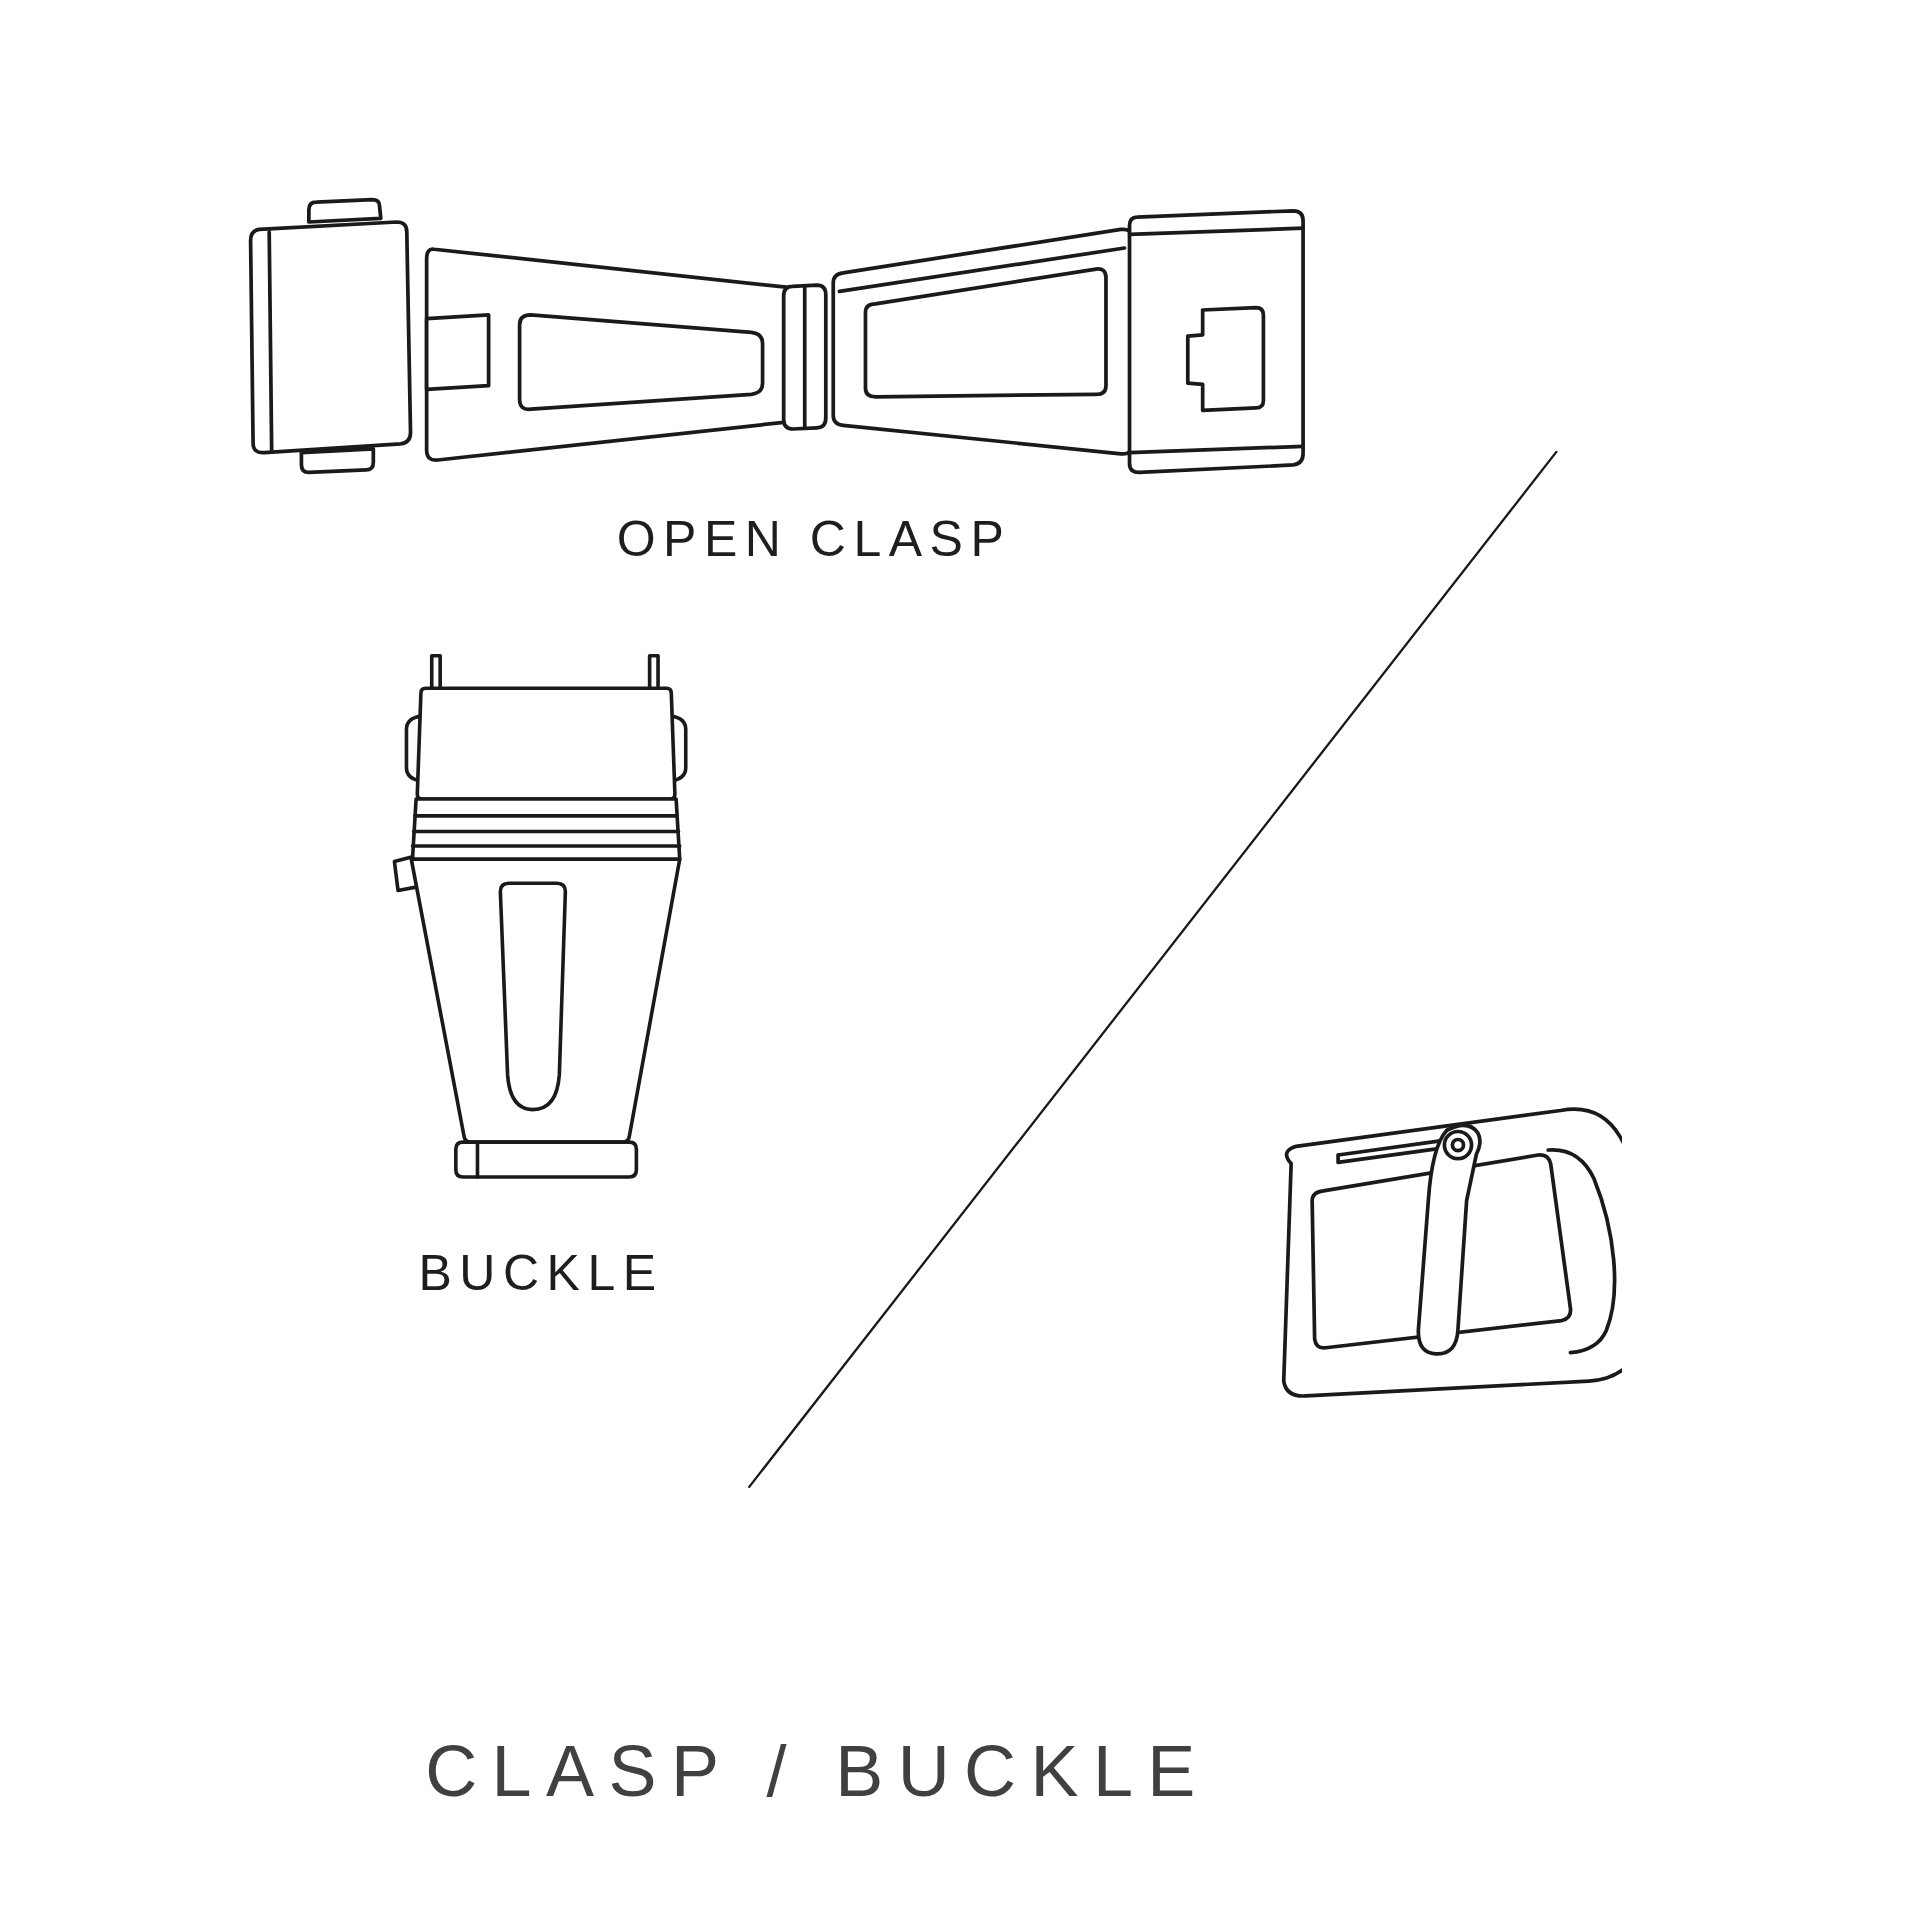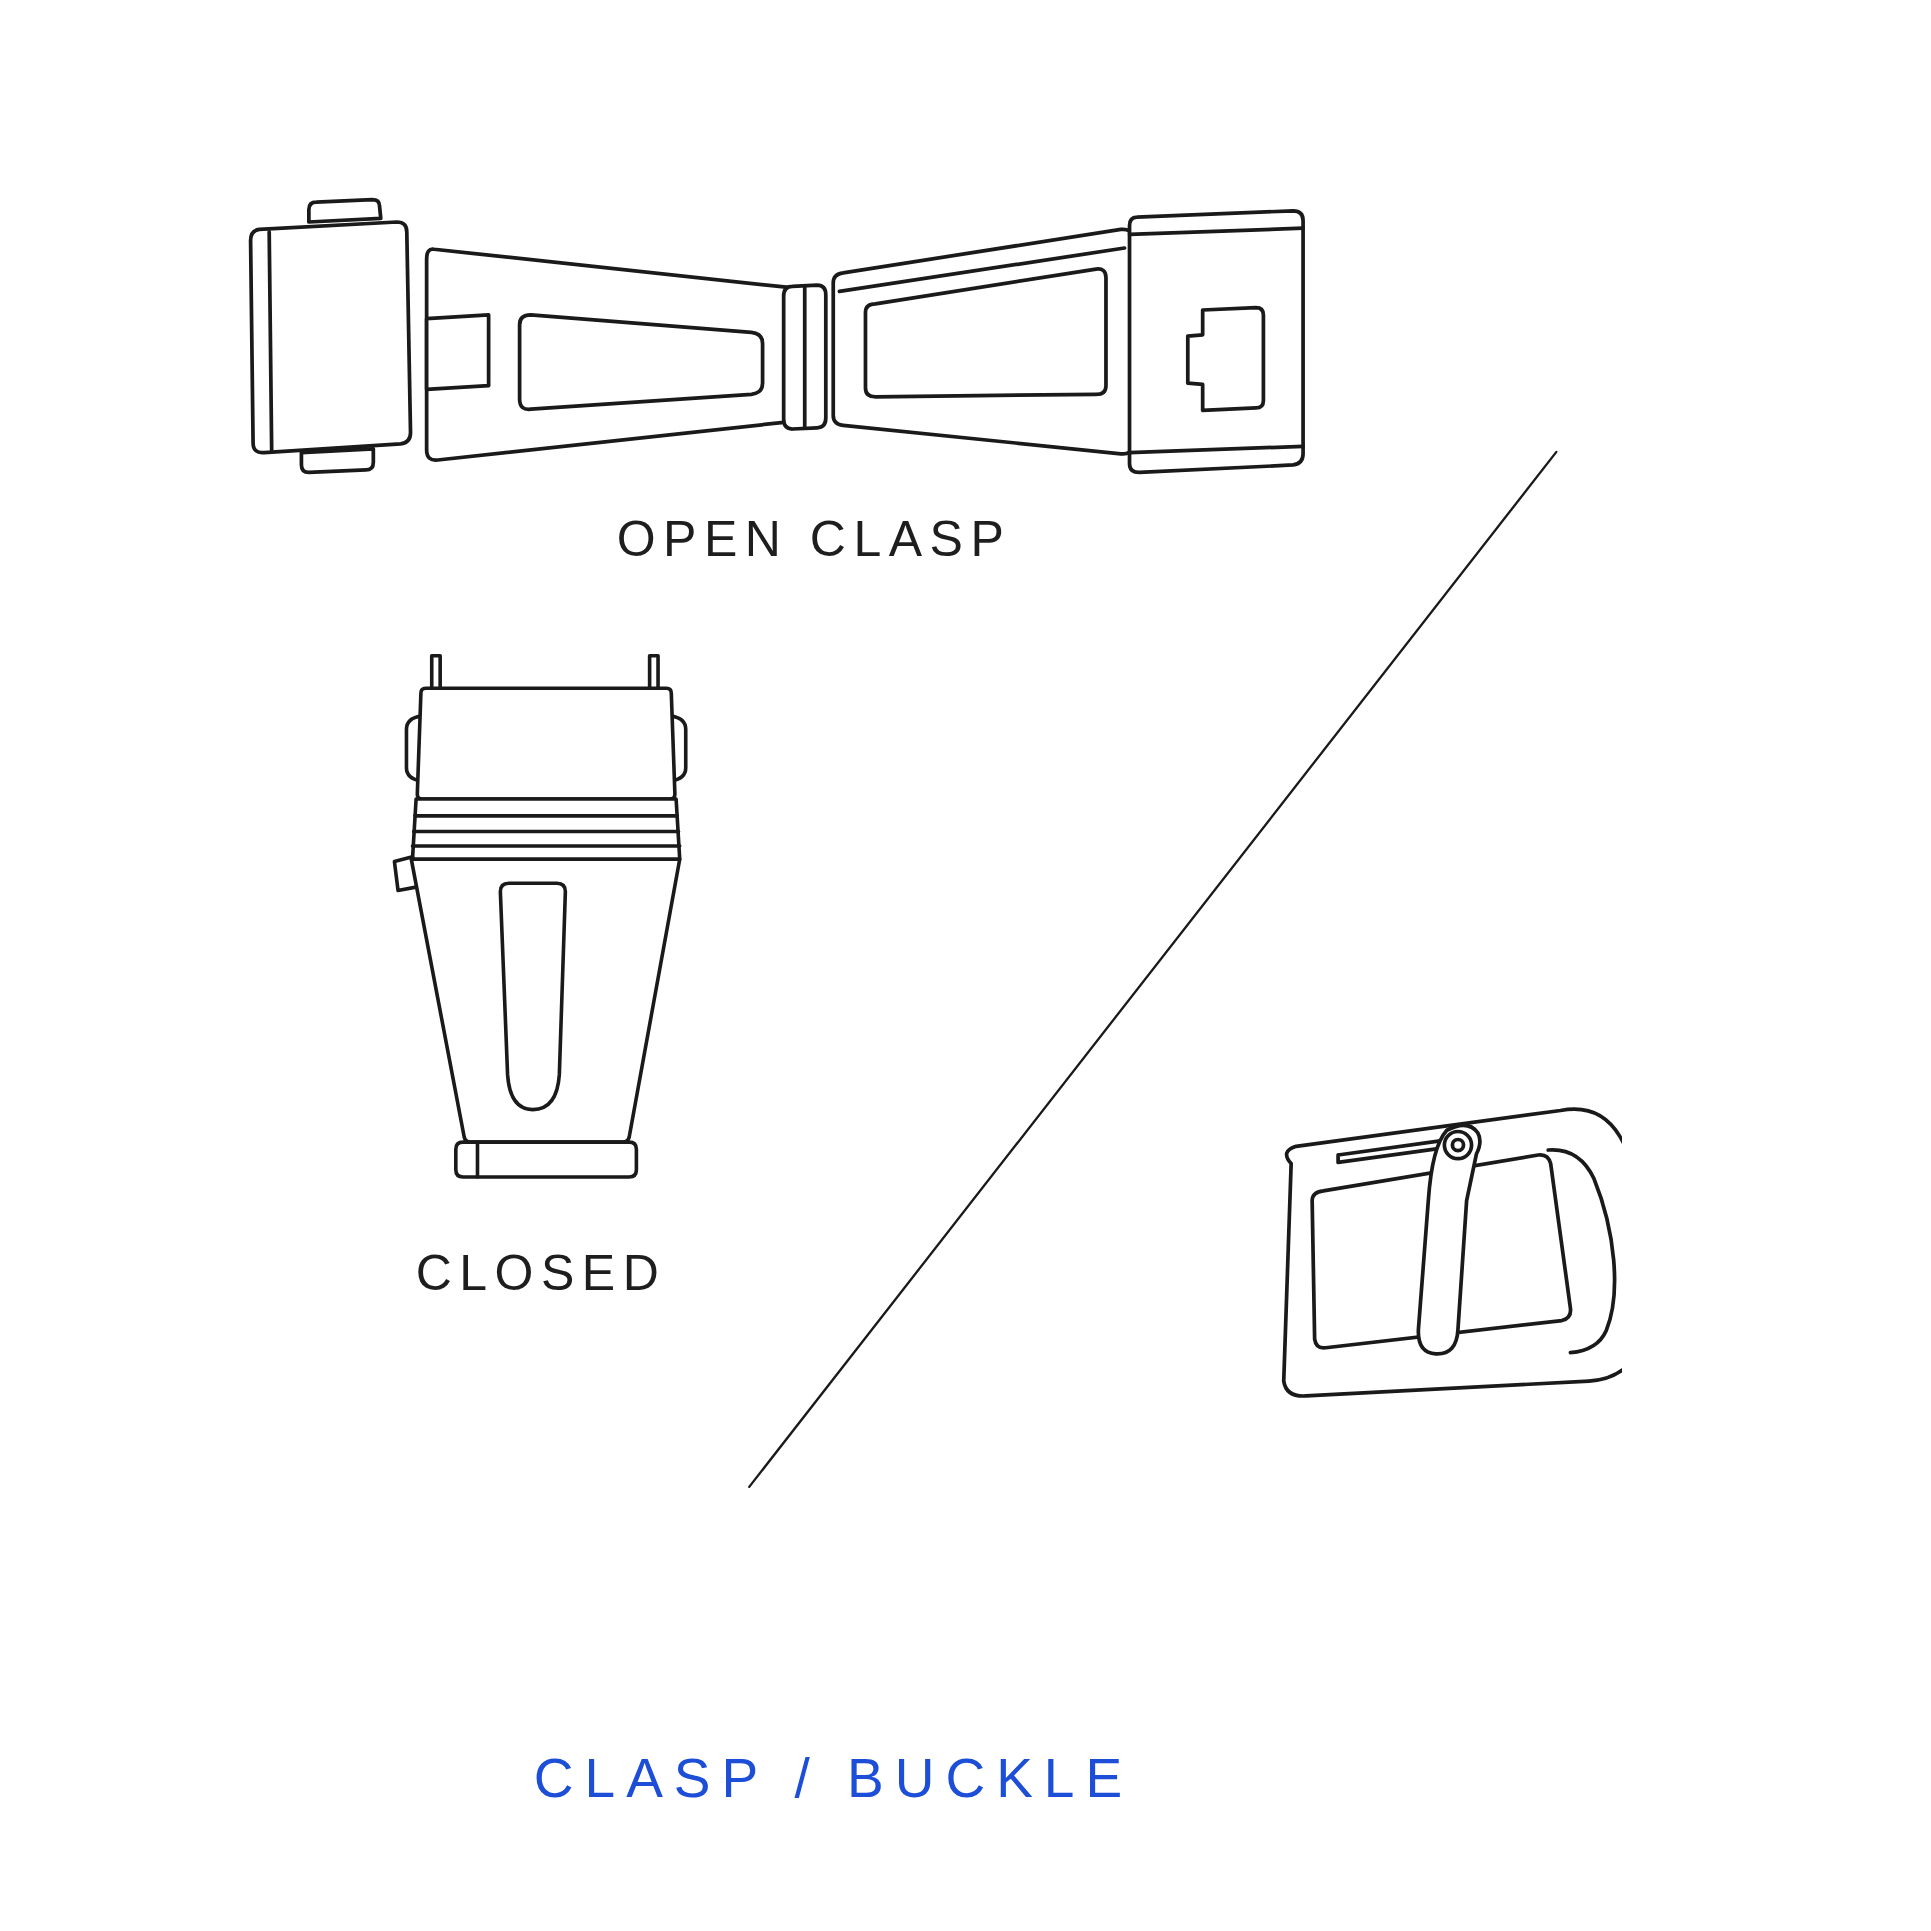--- a/index.html
+++ b/index.html
@@ -32,26 +32,26 @@
     color: #1e1e1e;
   }
   .open-clasp-caption { left: 814px; top: 510px; }
   .closed-caption     { left: 541px; top: 1244px; }
 
   .title {
     position: absolute;
     left: 50.4%;
     top: 1730px;
     transform: translateX(-50%);
-    margin: 16px;
-    font-size: 55px;
+    margin: 0;
+    font-size: 72px;
     font-weight: 500;
     letter-spacing: 0.2em;
     white-space: nowrap;
-    color: #1d4ed8;
+    color: #404040;
   }
 
   
   .ln {
     fill: none;
     stroke: #1a1a1a;
     stroke-width: 3;
     stroke-linecap: round;
     stroke-linejoin: round;
   }
@@ -135,18 +135,18 @@
 
       <path class="sh" d="M168,35 Q185,26 193,37 Q197,44 192,54 L184,92 L177,196 Q176,217 159,216 Q144,215 145,196 L153,92 Q156,48 168,35 Z"></path>
 
       <circle class="sh" cx="177" cy="47" r="11"></circle>
       <circle class="ln" cx="177" cy="47" r="4.5"></circle>
     </g>
   </svg>
 
   <div class="caption open-clasp-caption">OPEN CLASP</div>
 
-  <div class="caption closed-caption">CLOSED</div>
+  <div class="caption closed-caption">BUCKLE</div>
 
   <h1 class="title">CLASP / BUCKLE</h1>
 
 </div>
 
 
 </body></html>

